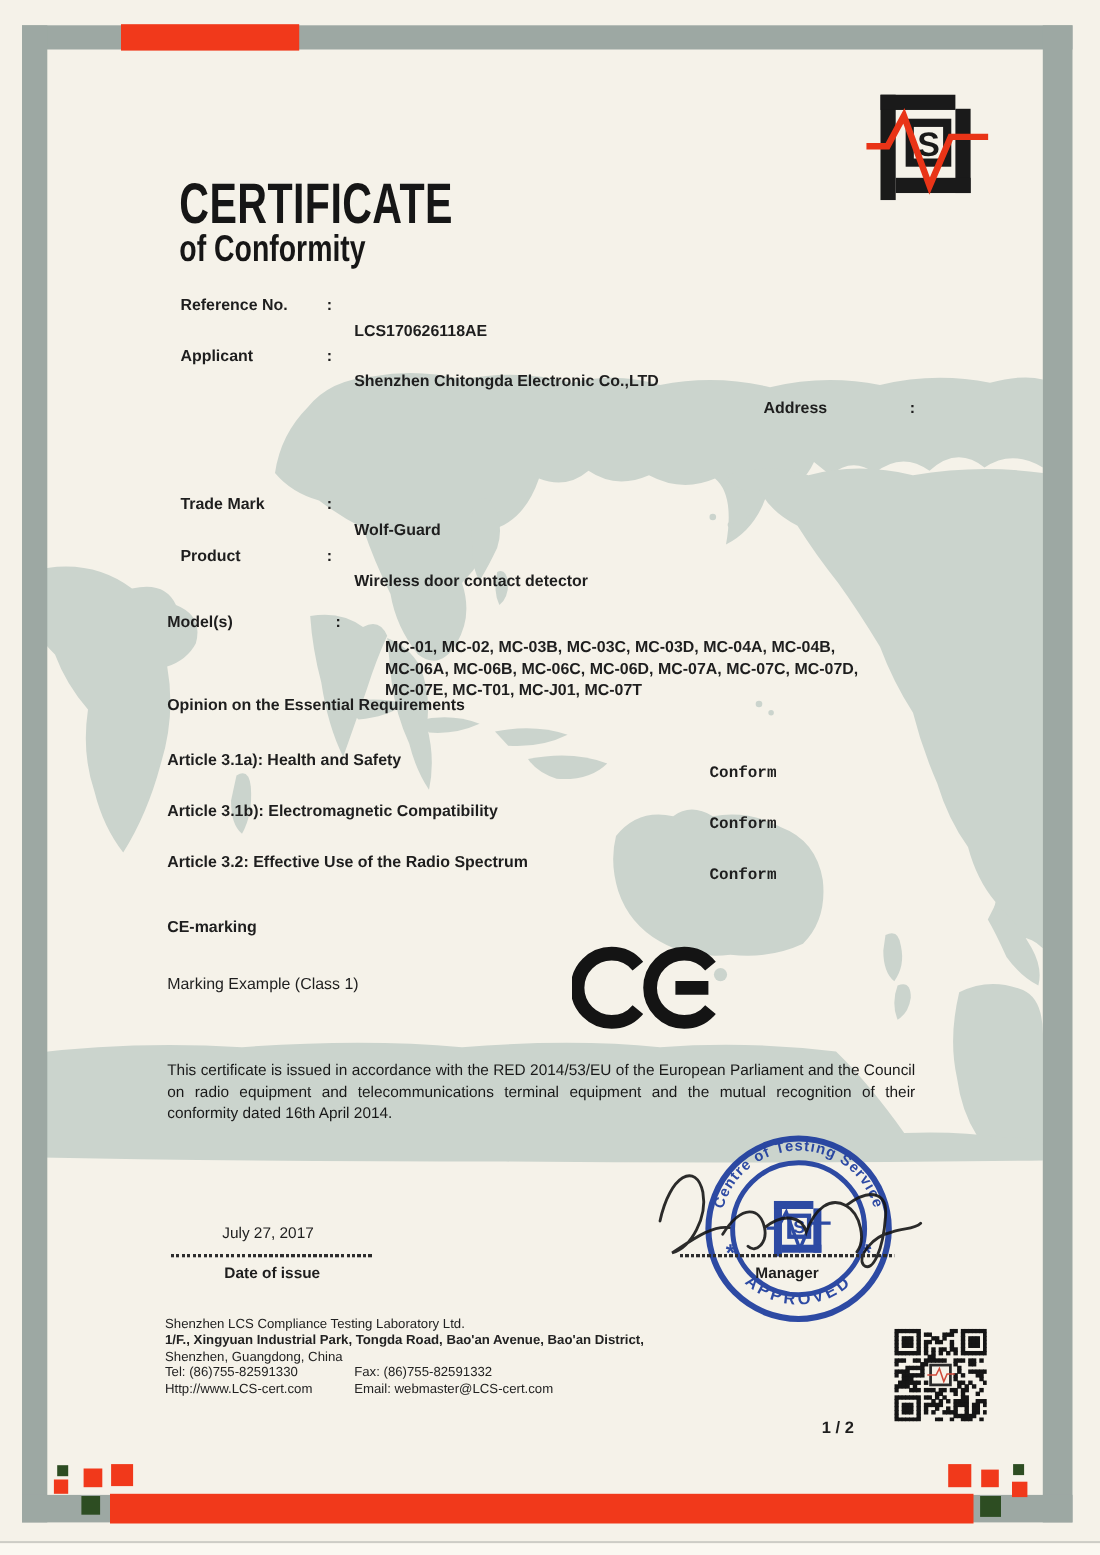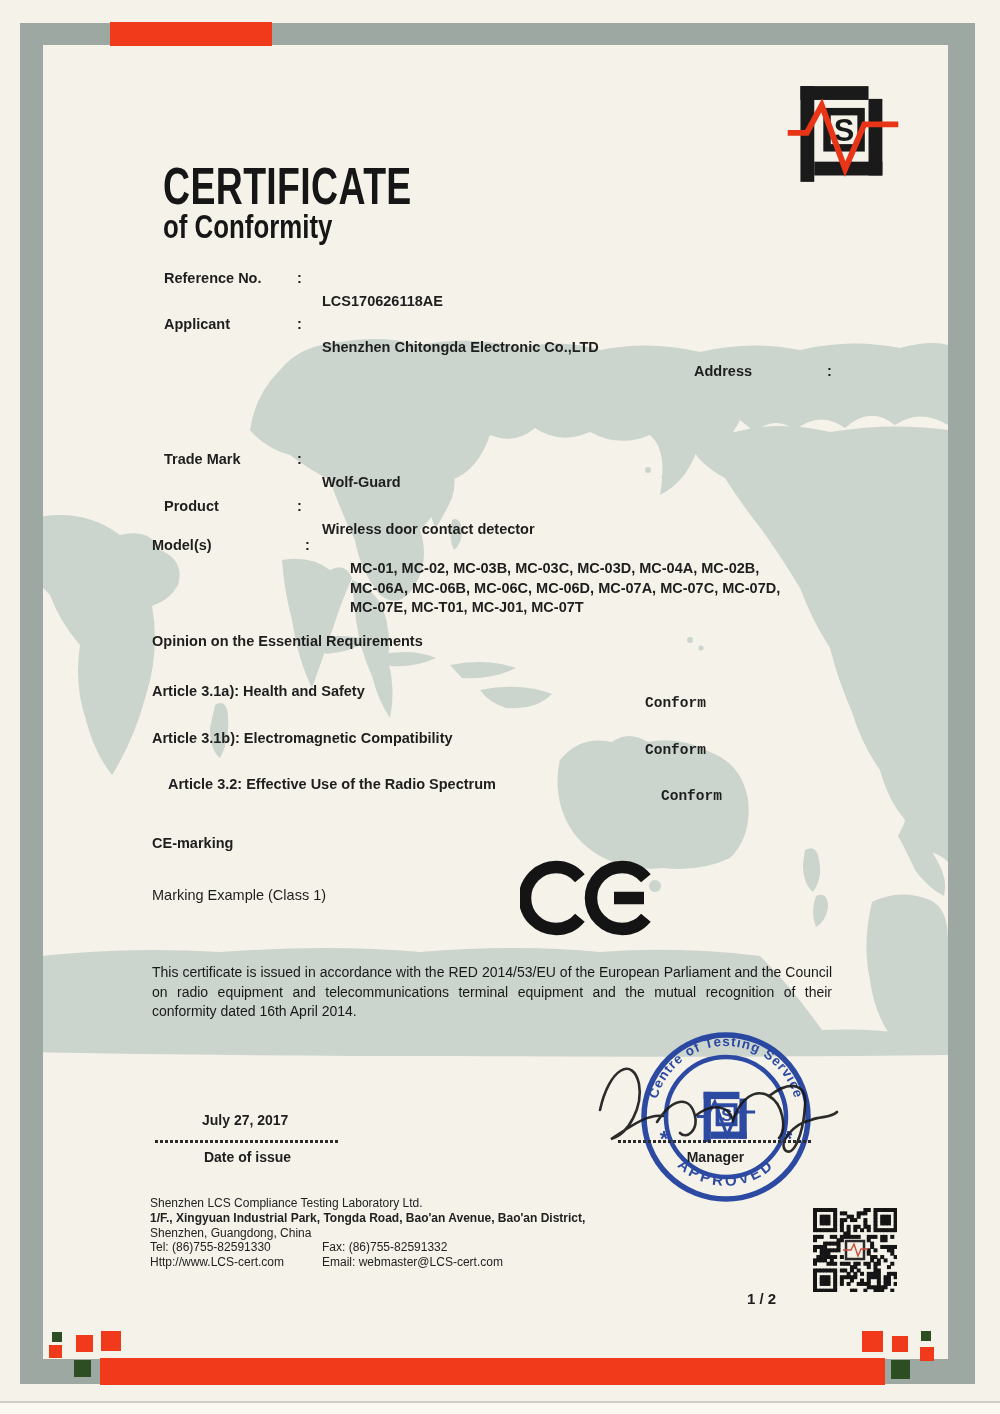--- a/index.html
+++ b/index.html
@@ -34,21 +34,21 @@
   .frow .val{width:530px;white-space:pre-line;margin-top:23px;}
   .h-bold{position:absolute;left:152px;font-size:14.5px;font-weight:bold;z-index:4;}
   .article{position:absolute;left:152px;width:700px;font-size:14.5px;font-weight:bold;z-index:4;}
   .article .res{position:absolute;left:493px;top:12px;font-family:Liberation Mono, monospace;}
   .statement{
     position:absolute;left:152px;top:963px;width:680px;z-index:4;
     font-size:14px;line-height:19.5px;text-align:justify;color:#191919;
   }
   .dashline{position:absolute;height:3px;z-index:5;
     background:repeating-linear-gradient(90deg,#2c2c2c 0 3px,transparent 3px 5px);}
-  .smalltxt{position:absolute;font-size:14px;z-index:5;font-weight:bold;}
+  .smalltxt{position:absolute;font-size:14px;z-index:5;}
   .ctr{text-align:center;}
   .footer{position:absolute;left:150px;top:1196px;width:470px;font-size:12px;line-height:14.8px;z-index:4;color:#222;}
   .footer .fline{display:flex;}
   .footer .c1{width:172px;flex:none;}
   .pagenum{position:absolute;left:747px;top:1290px;font-size:15px;font-weight:bold;z-index:4;}
   .stamp{position:absolute;left:631px;top:1022px;z-index:3;opacity:.92;}
   .sig{position:absolute;left:595px;top:1040px;z-index:4;}
   .qr{position:absolute;left:813px;top:1208px;z-index:4;}
   .edgeline{position:absolute;left:0;top:1401px;width:1000px;height:2px;background:#cdccc6;z-index:8;}
   .edgebelow{position:absolute;left:0;top:1403px;width:1000px;height:11px;background:#faf8f1;z-index:8;}
@@ -149,38 +149,38 @@
   <div class="frow" style="top:450px;">
     <span class="lbl">Trade Mark</span>
     <span class="col">:</span>
     <span class="val">Wolf-Guard</span>
   </div>
   <div class="frow" style="top:497px;">
     <span class="lbl">Product</span>
     <span class="col">:</span>
     <span class="val">Wireless door contact detector</span>
   </div>
-  <div class="frow" style="top:536px;gap:20px;">
+  <div class="frow" style="top:557px;gap:20px;">
     <span class="lbl">Model(s)</span>
     <span class="col">:</span>
-    <span class="val">MC-01, MC-02, MC-03B, MC-03C, MC-03D, MC-04A, MC-02B,
+    <span class="val">MC-01, MC-02, MC-03B, MC-03C, MC-03D, MC-04A, MC-04B,
 MC-06A, MC-06B, MC-06C, MC-06D, MC-07A, MC-07C, MC-07D,
 MC-07E, MC-T01, MC-J01, MC-07T</span>
   </div>
 
   <div class="h-bold" style="top:633px;">Opinion on the Essential Requirements</div>
   <div class="article" style="top:683px;">
     <span>Article 3.1a): Health and Safety</span>
     <span class="res">Conform</span>
   </div>
   <div class="article" style="top:730px;">
     <span>Article 3.1b): Electromagnetic Compatibility</span>
     <span class="res">Conform</span>
   </div>
-  <div class="article" style="top:776px;margin-left:16px;">
+  <div class="article" style="top:776px;">
     <span>Article 3.2: Effective Use of the Radio Spectrum</span>
     <span class="res">Conform</span>
   </div>
 
   <div class="h-bold" style="top:835px;">CE-marking</div>
   <div class="abs z" style="left:152px;top:887px;font-size:14.5px;">Marking Example (Class 1)</div>
   <svg class="abs z" style="left:520px;top:860px;" width="140" height="76" viewBox="0 0 140 76">
     <g fill="none" stroke="#141414" stroke-width="12.5">
       <circle cx="36" cy="38" r="31" pathLength="100" stroke-dasharray="78 22" stroke-dashoffset="-11"></circle>
       <circle cx="102" cy="38" r="31" pathLength="100" stroke-dasharray="78 22" stroke-dashoffset="-11"></circle>

